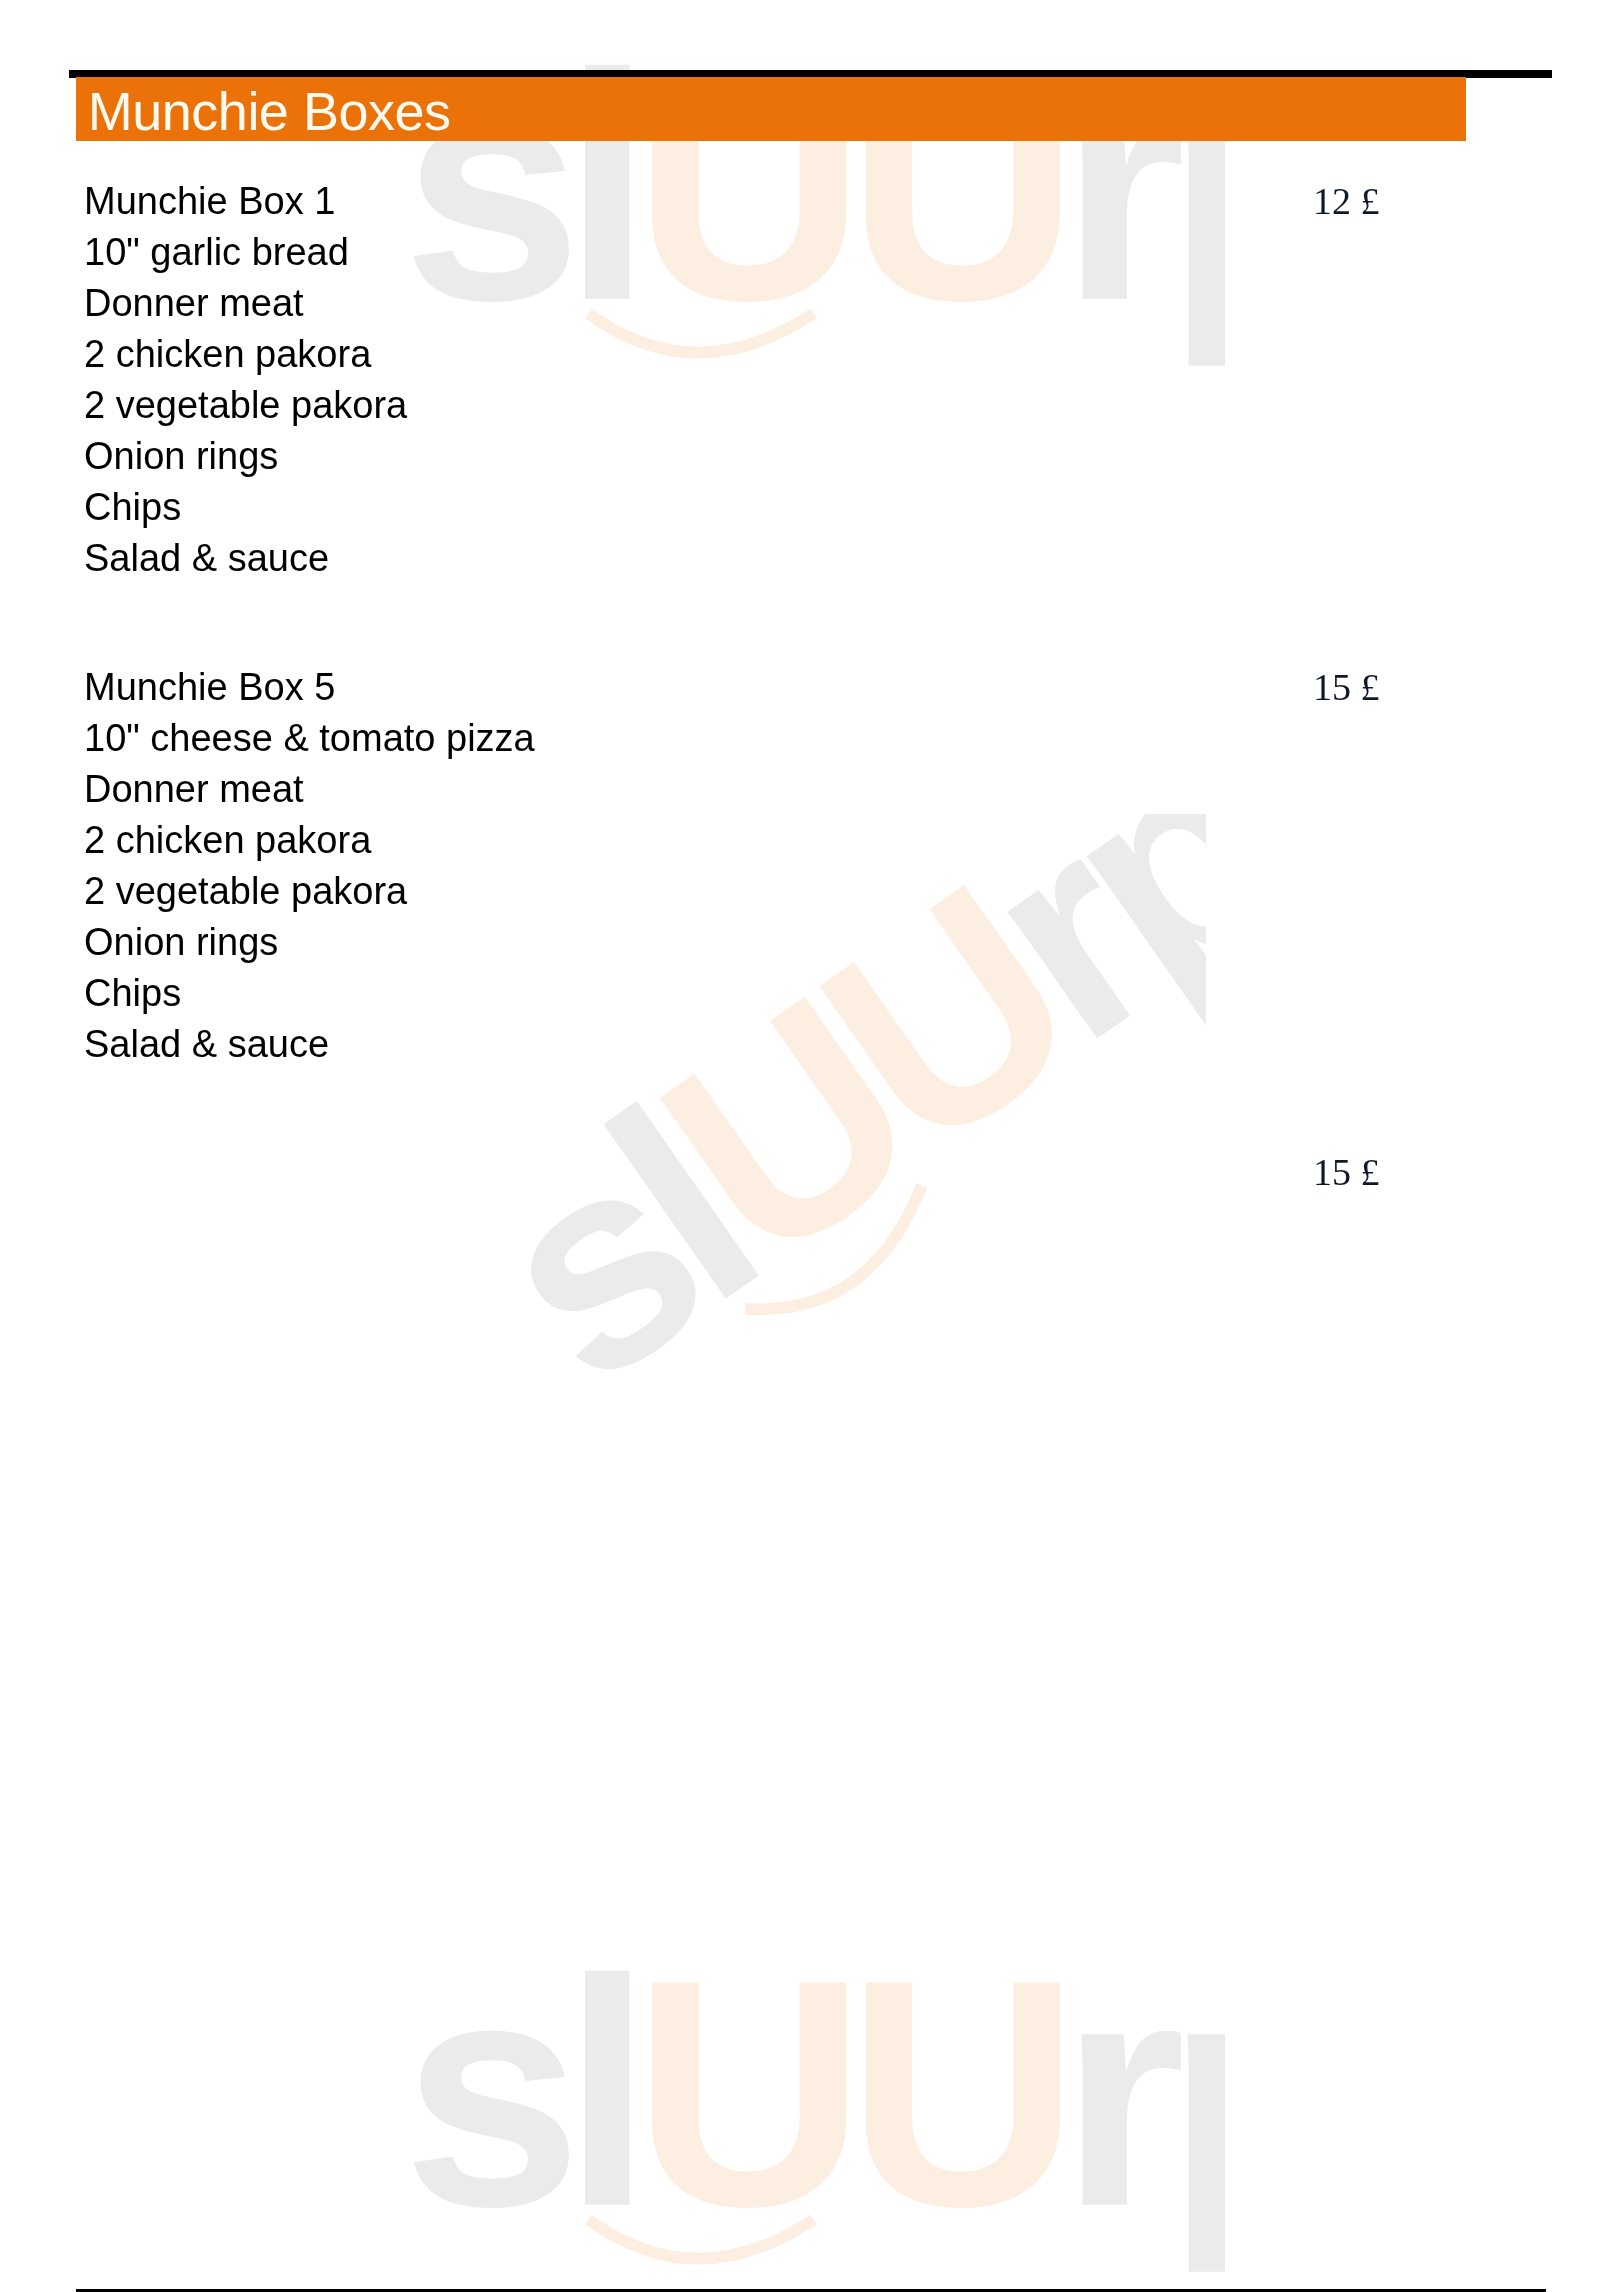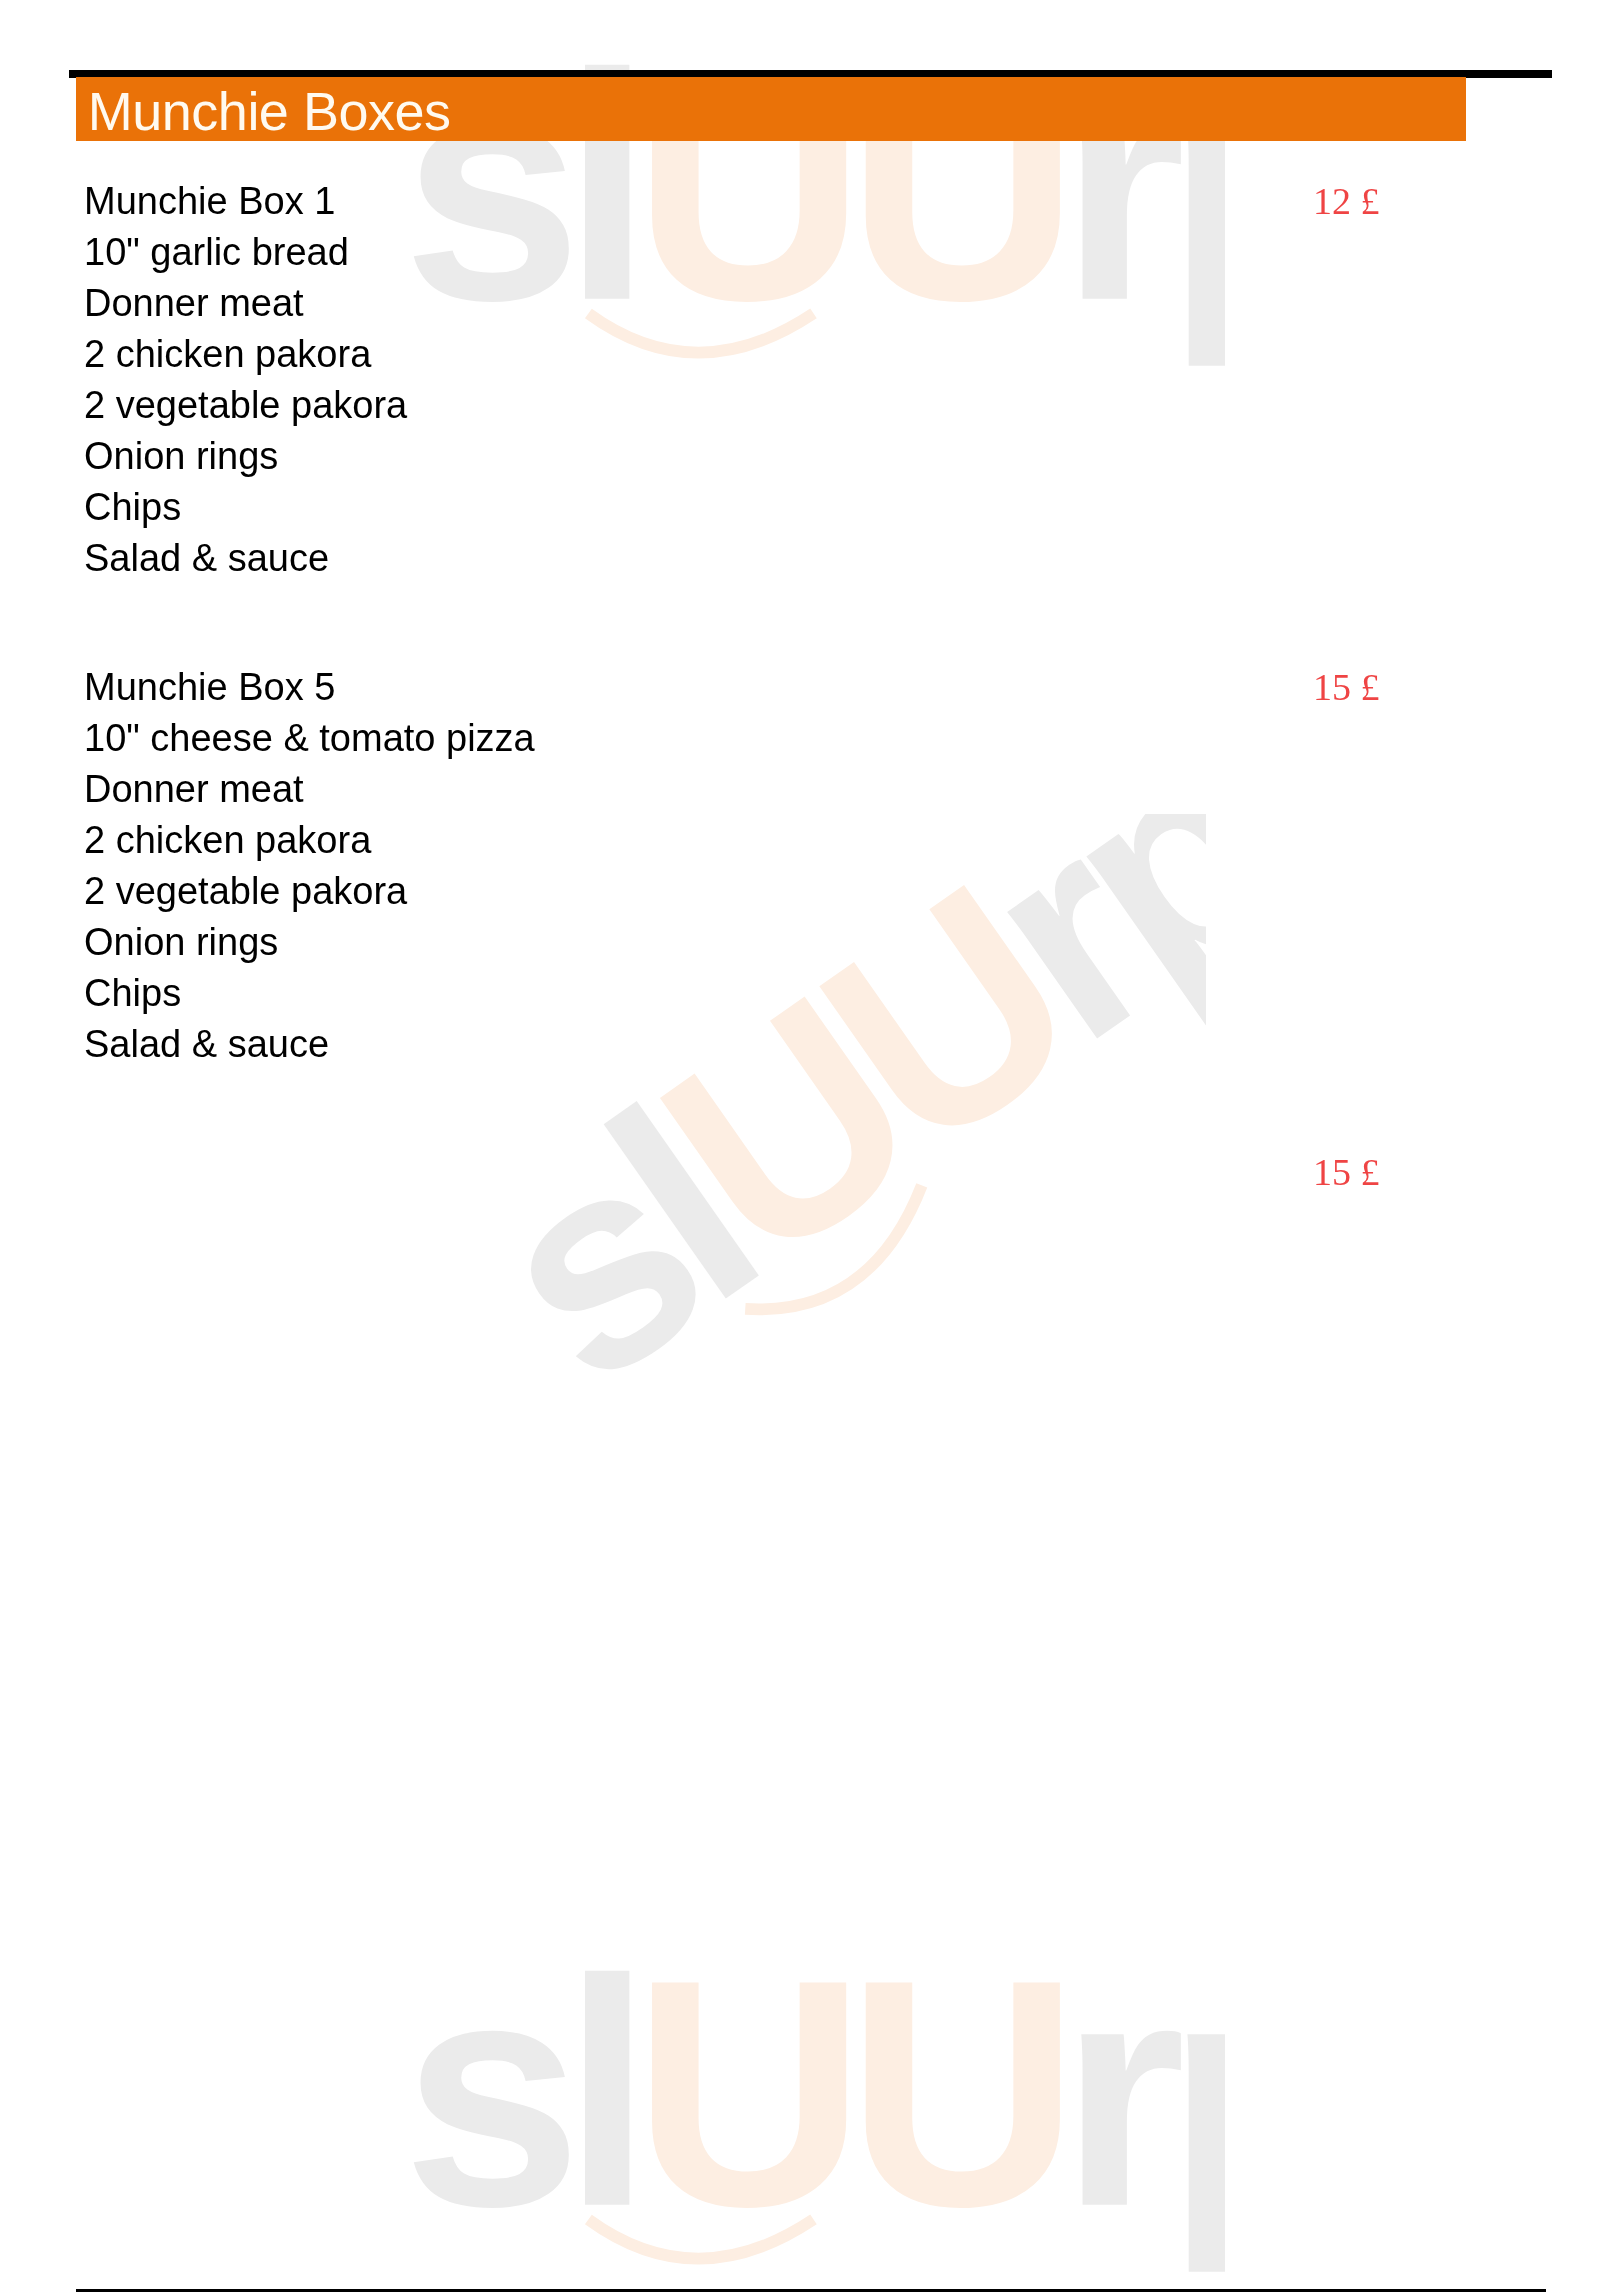--- a/index.html
+++ b/index.html
@@ -5,21 +5,21 @@
   html, body { margin:0; padding:0; background:#ffffff; }
   body { width:1621px; height:2293px; position:relative; overflow:hidden; }
   .wm { position:absolute; pointer-events:none; }
   .top-rule { position:absolute; left:69px; top:70px; width:1483px; height:7.8px; background:#000; }
   .bottom-rule { position:absolute; left:76px; top:2289px; width:1470px; height:2.9px; background:#000; }
   .section-bar { position:absolute; left:76px; top:77px; width:1390px; height:64px; background:#ea7208; }
   .section-title { position:absolute; left:11.8px; top:4.9px; font-family:"Liberation Sans", sans-serif; font-size:54px; color:#fffaf0; line-height:59px; letter-spacing:-0.5px; white-space:nowrap; }
   .item { position:absolute; left:84px; width:1274px; font-family:Liberation Sans, sans-serif; font-size:38px; line-height:51px; color:#000; }
   .item .line { display:block; white-space:nowrap; }
   .item .desc { display:block; width:1147px; white-space:normal; }
-  .price { position:absolute; left:1313px; font-family:"Liberation Serif", serif; font-size:38px; line-height:51px; color:#ef4444; white-space:nowrap; }
+  .price { position:absolute; left:1313px; font-family:"Liberation Serif", serif; font-size:38px; line-height:51px; color:#0f172a; white-space:nowrap; }
 </style>
 </head>
 <body>
 
 <svg class="wm" style="left:402px; top:59px;" width="823" height="323" viewBox="0 0 840 330">
   <text x="0" y="245" font-family="Liberation Sans, sans-serif" font-weight="bold" font-size="330" fill="#ebebeb" letter-spacing="-20"><tspan>sl</tspan><tspan fill="#fdeee2">UU</tspan><tspan>rpy</tspan></text>
   <path d="M 190 260 Q 300 340 420 260" stroke="#fdeee2" stroke-width="12" fill="none"></path>
 </svg>
 
 <svg class="wm" style="left:461px; top:814px;" width="745" height="627" viewBox="0 0 760 640">

